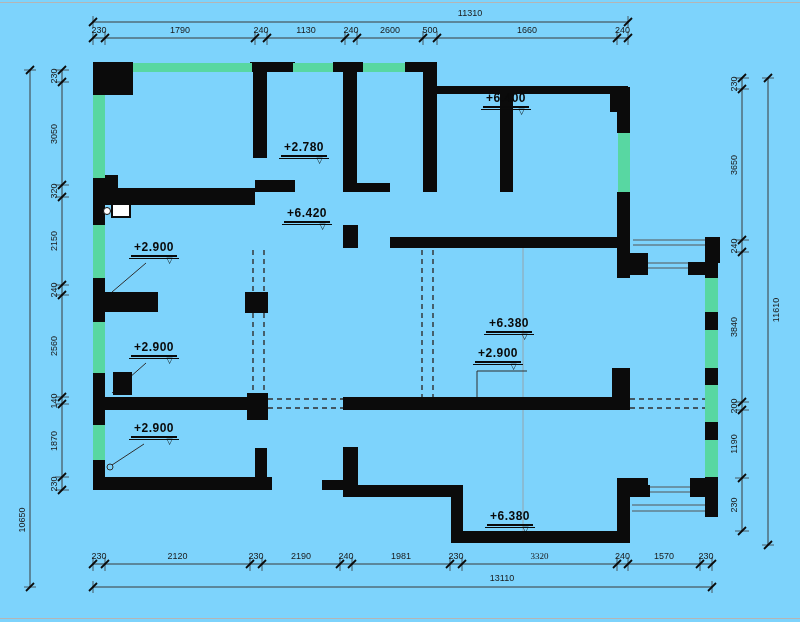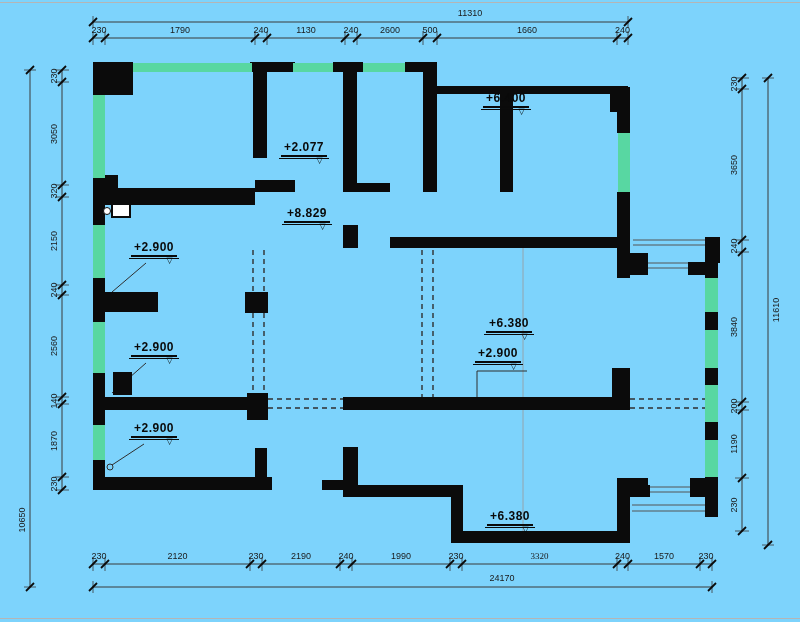--- a/index.html
+++ b/index.html
@@ -163,38 +163,38 @@
       <line x1="523" y1="248" x2="523" y2="531" class="grid"></line>
       <line x1="146" y1="263" x2="112" y2="292" class="lead"></line>
       <line x1="146" y1="363" x2="112" y2="393" class="lead"></line>
       <line x1="144" y1="444" x2="112" y2="465" class="lead"></line>
       <circle cx="110" cy="467" r="3" class="lead"></circle>
       <line x1="477" y1="371" x2="527" y2="371" class="lead"></line>
       <line x1="477" y1="371" x2="477" y2="397" class="lead"></line>
     </svg>
 
   <div class="dimlbl t-top">11310</div>
-  <div class="dimlbl t-bottom">24170</div>
+  <div class="dimlbl t-bottom">13110</div>
   <div class="dimlbl rot t-left">10650</div>
   <div class="dimlbl rot t-right">11610</div>
 <div class="dimlbl" style="left: 99px; top: 30px;">230</div>
     <div class="dimlbl" style="left: 180px; top: 30px;">1790</div>
     <div class="dimlbl" style="left: 261px; top: 30px;">240</div>
     <div class="dimlbl" style="left: 306px; top: 30px;">1130</div>
     <div class="dimlbl" style="left: 351px; top: 30px;">240</div>
     <div class="dimlbl" style="left: 390px; top: 30px;">2600</div>
     <div class="dimlbl" style="left: 430px; top: 30px;">500</div>
     <div class="dimlbl" style="left: 527px; top: 30px;">1660</div>
     <div class="dimlbl" style="left: 622.5px; top: 30px;">240</div>
     <div class="dimlbl" style="left: 99px; top: 556px;">230</div>
     <div class="dimlbl" style="left: 177.5px; top: 556px;">2120</div>
     <div class="dimlbl" style="left: 256px; top: 556px;">230</div>
     <div class="dimlbl" style="left: 301px; top: 556px;">2190</div>
     <div class="dimlbl" style="left: 346px; top: 556px;">240</div>
-    <div class="dimlbl" style="left: 401px; top: 556px;">1990</div>
+    <div class="dimlbl" style="left: 401px; top: 556px;">1981</div>
     <div class="dimlbl" style="left: 456px; top: 556px;">230</div>
     <div class="dimlbl" style="left: 539.5px; top: 556px; font-family: Liberation Serif, serif;">3320</div>
     <div class="dimlbl" style="left: 622.5px; top: 556px;">240</div>
     <div class="dimlbl" style="left: 664px; top: 556px;">1570</div>
     <div class="dimlbl" style="left: 706px; top: 556px;">230</div>
     <div class="dimlbl rot" style="left: 54px; top: 76px;">230</div>
     <div class="dimlbl rot" style="left: 54px; top: 133.5px;">3050</div>
     <div class="dimlbl rot" style="left: 54px; top: 191px;">320</div>
     <div class="dimlbl rot" style="left: 54px; top: 241px;">2150</div>
     <div class="dimlbl rot" style="left: 54px; top: 290px;">240</div>
@@ -264,22 +264,22 @@
     <div class="win" style="left: 93px; top: 95px; width: 12px; height: 83px;"></div>
     <div class="win" style="left: 93px; top: 225px; width: 12px; height: 53px;"></div>
     <div class="win" style="left: 93px; top: 322px; width: 12px; height: 51px;"></div>
     <div class="win" style="left: 93px; top: 425px; width: 12px; height: 35px;"></div>
     <div class="win" style="left: 618px; top: 133px; width: 12px; height: 59px;"></div>
     <div class="win" style="left: 705px; top: 278px; width: 13px; height: 34px;"></div>
     <div class="win" style="left: 705px; top: 330px; width: 13px; height: 38px;"></div>
     <div class="win" style="left: 705px; top: 385px; width: 13px; height: 37px;"></div>
     <div class="win" style="left: 705px; top: 440px; width: 13px; height: 37px;"></div>
     <div class="elev" style="left: 483px; top: 44px; margin-top: 48px;"><span>+6.400</span><div class="u2"></div><span class="tri">▽</span></div>
-    <div class="elev" style="left: 281px; top: 141px;"><span>+2.077</span><div class="u2"></div><span class="tri">▽</span></div>
-    <div class="elev" style="left: 284px; top: 207px;"><span>+8.829</span><div class="u2"></div><span class="tri">▽</span></div>
+    <div class="elev" style="left: 281px; top: 141px;"><span>+2.780</span><div class="u2"></div><span class="tri">▽</span></div>
+    <div class="elev" style="left: 284px; top: 207px;"><span>+6.420</span><div class="u2"></div><span class="tri">▽</span></div>
     <div class="elev" style="left: 131px; top: 241px;"><span>+2.900</span><div class="u2"></div><span class="tri">▽</span></div>
     <div class="elev" style="left: 131px; top: 341px;"><span>+2.900</span><div class="u2"></div><span class="tri">▽</span></div>
     <div class="elev" style="left: 131px; top: 422px;"><span>+2.900</span><div class="u2"></div><span class="tri">▽</span></div>
     <div class="elev" style="left: 486px; top: 317px;"><span>+6.380</span><div class="u2"></div><span class="tri">▽</span></div>
     <div class="elev" style="left: 475px; top: 347px;"><span>+2.900</span><div class="u2"></div><span class="tri">▽</span></div>
     <div class="elev" style="left: 487px; top: 510px;"><span>+6.380</span><div class="u2"></div><span class="tri">▽</span></div>
     <div class="door-rect" style="left: 111px; top: 203px;"></div>
     <div class="door-circ" style="left: 103px; top: 207px;"></div>
   </div>
 

